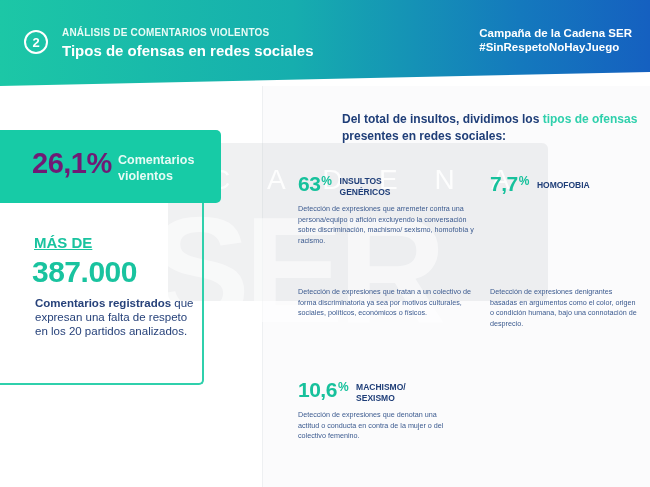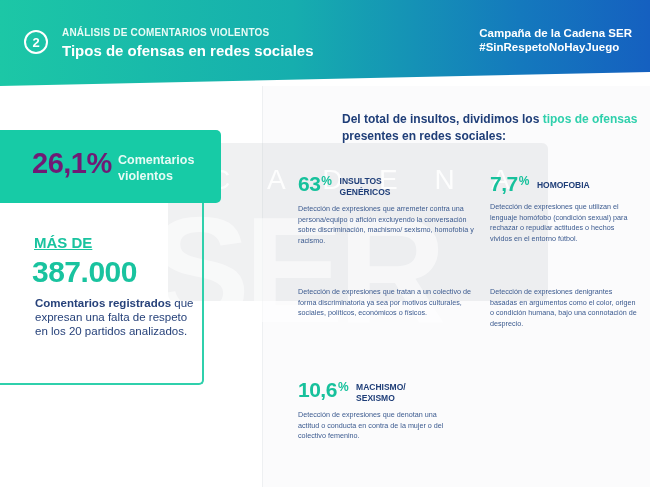--- a/index.html
+++ b/index.html
@@ -109,21 +109,20 @@
   <div class="cat-desc">Detección de expresiones que arremeter contra una persona/equipo o afición excluyendo la conversación sobre discriminación, machismo/ sexismo, homofobia y racismo.</div>
 </div>
 
 <div class="cat" style="left:490px; top:172px; width:140px;">
   <div class="cat-head">
     <div class="cat-pct"><span>7,7</span><sup>%</sup></div>
     <div class="cat-name" style="margin-top:8px">
         <div>HOMOFOBIA</div>
       </div>
   </div>
-  <div class="cat-desc">Detección de expresiones que utilizan el lenguaje homófobo (condición sexual) para rechazar o repudiar actitudes o hechos vividos en el entorno fútbol.</div>
 </div>
 
 <div class="cat" style="left:298px; top:281px; width:178px;">
   <div class="cat-desc">Detección de expresiones que tratan a un colectivo de forma discriminatoria ya sea por motivos culturales, sociales, políticos, económicos o físicos.</div>
 </div>
 
 <div class="cat" style="left:490px; top:281px; width:150px;">
   <div class="cat-desc">Detección de expresiones denigrantes basadas en argumentos como el color, origen o condición humana, bajo una connotación de desprecio.</div>
 </div>
 

